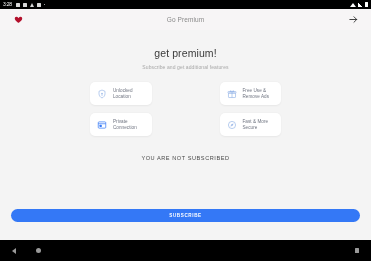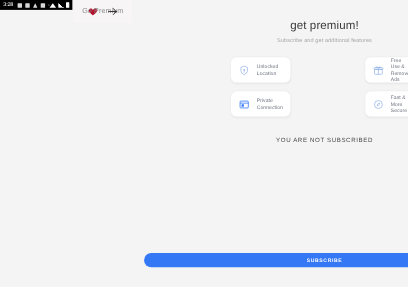--- a/index.html
+++ b/index.html
@@ -11,21 +11,21 @@
     background: #000;
     font-family: "Liberation Sans", sans-serif;
   }
 
   #screen {
     position: relative;
     width: 371px;
     height: 261px;
     background: #f4f4f4;
     display: flex;
-    flex-direction: row;
+    flex-direction: column;
   }
 
   
   .status-bar {
     height: 9px;
     background: #000000;
     display: flex;
     align-items: center;
     padding: 0 3px;
     flex: 0 0 auto;

